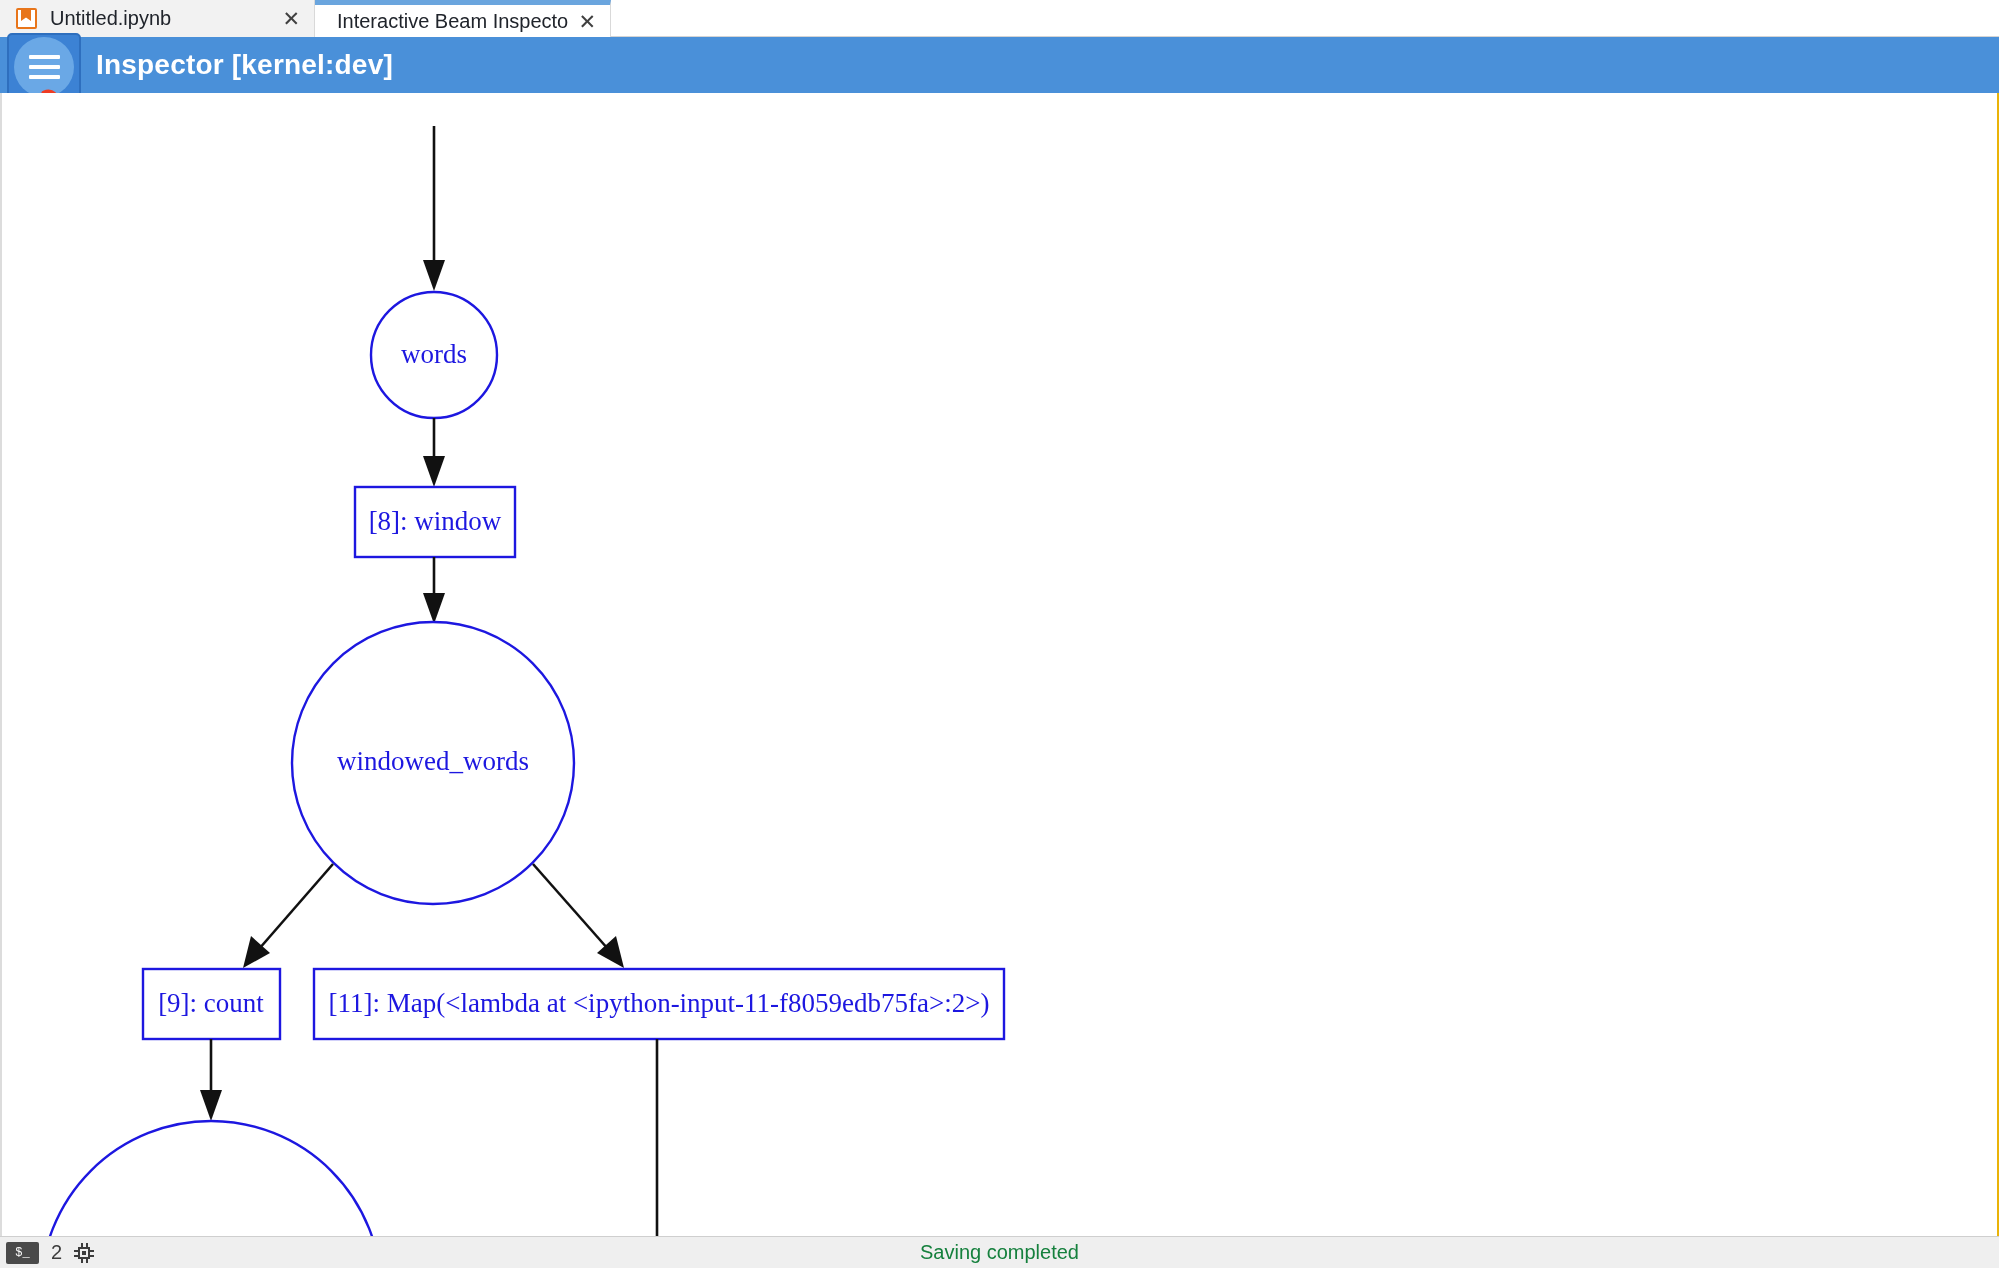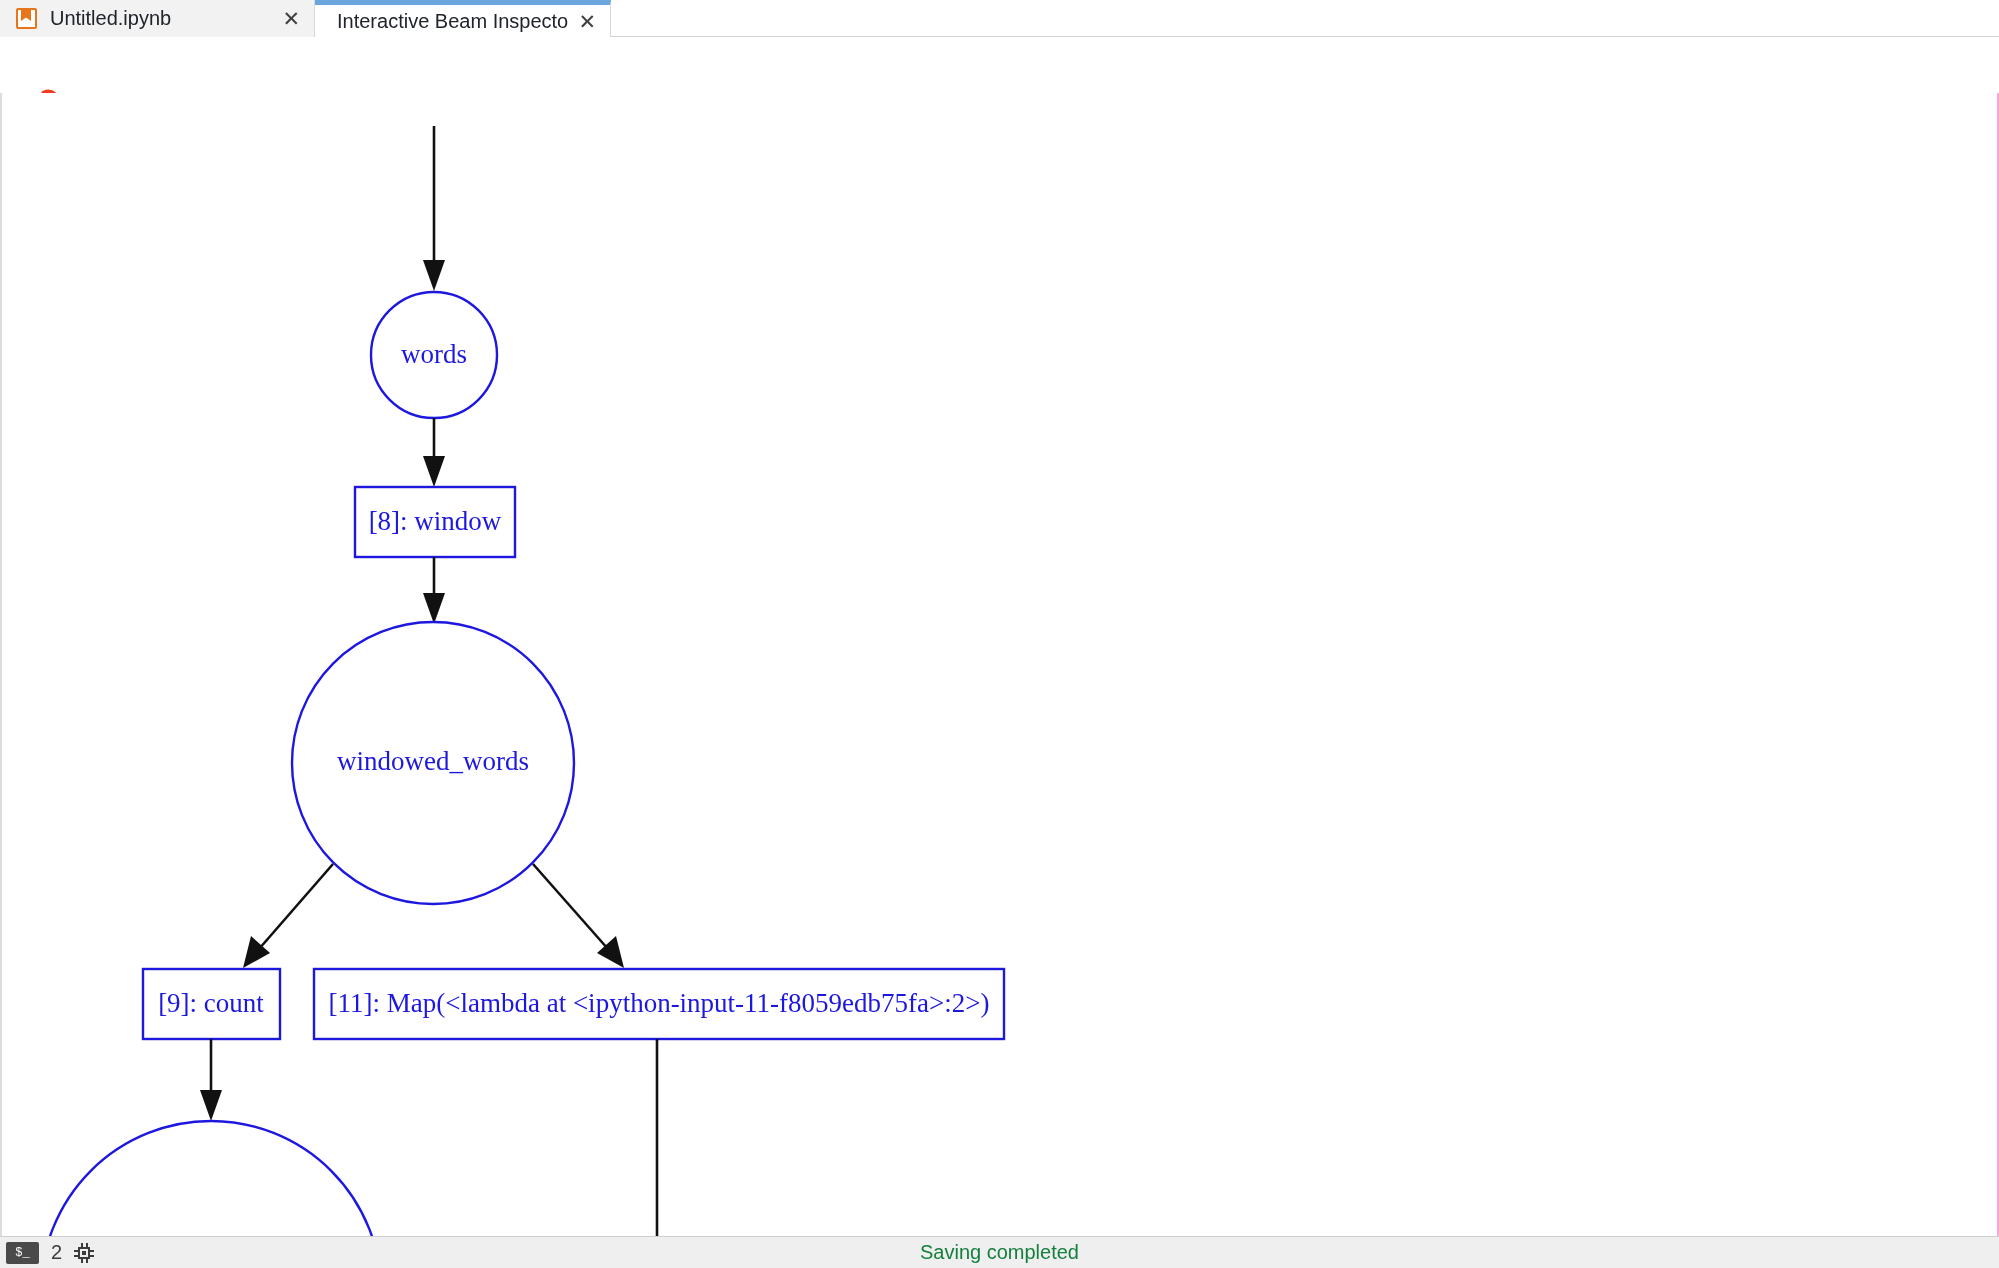--- a/index.html
+++ b/index.html
@@ -179,21 +179,21 @@
 
   
   .canvas {
     position: absolute;
     left: 0;
     top: 93px;
     width: 1999px;
     height: 1143px;
     background: #ffffff;
     border-left: 2px solid #dcdcdc;
-    border-right: 2px solid #f9a8d4;
+    border-right: 2px solid #eab308;
     box-sizing: border-box;
     overflow: hidden;
   }
   .canvas svg { display: block; }
 
   .node-text {
     font-family: "Liberation Serif", "DejaVu Serif", serif;
     fill: #1d17e0;
     font-size: 27px;
     text-anchor: middle;
@@ -294,20 +294,31 @@
     </div>
 
     <div class="tab active">
       <span class="tab-label">Interactive Beam Inspector</span>
       <span class="tab-close">✕</span>
     </div>
 
     <div class="tab-filler"></div>
   </div>
 
+  <div class="header">
+    <div class="menu-button">
+      <span class="ripple"></span>
+      <span class="bars">
+        <span></span>
+          <span></span>
+          <span></span>
+      </span>
+    </div>
+    <div class="header-title">Inspector [kernel:dev]</div>
+  </div>
 
   <svg class="annotation" viewBox="0 0 200 130" width="200" height="130">
     <path d="M 44 8 C 52 5 58 10 56 20 C 54 34 50 48 46 62" stroke="#ef3b22" stroke-width="5" fill="none" stroke-linecap="round"></path>
   </svg>
   <div class="annotation-label">Toggled</div>
 
   <div class="canvas">
     <svg width="1995" height="1143" viewBox="0 0 1995 1143">
 
       <g>

